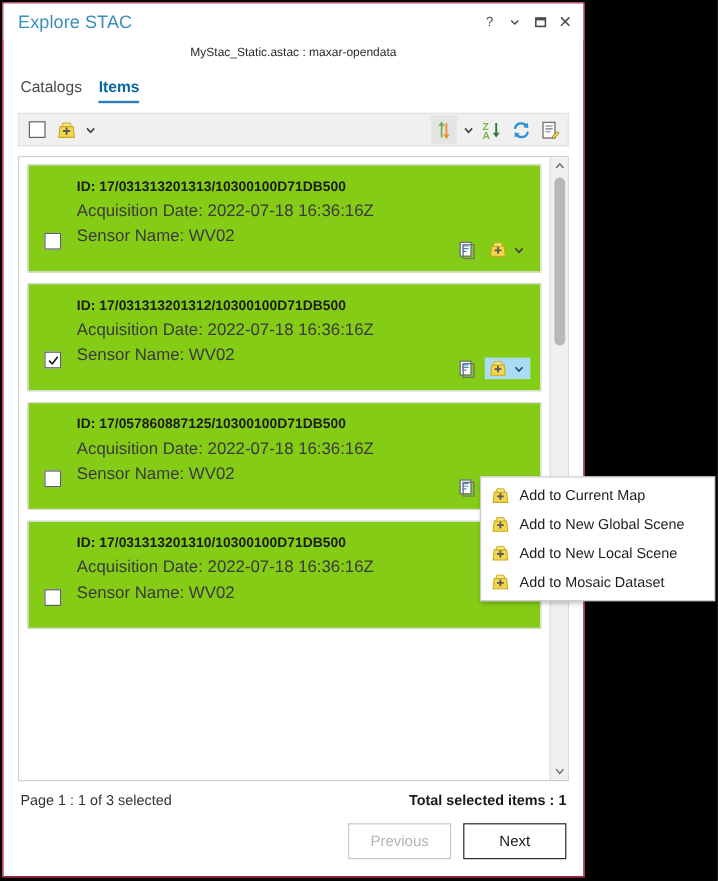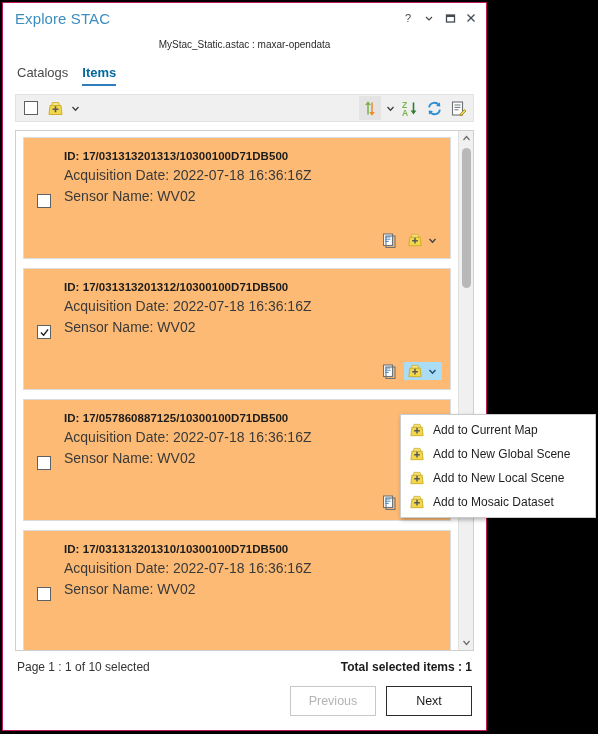--- a/index.html
+++ b/index.html
@@ -153,22 +153,22 @@
     flex: 1 1 auto;
     padding: 6px 7px 6px 7px;
     display: flex;
     flex-direction: column;
     gap: 9px;
     overflow: hidden;
   }
   .card {
     flex: none;
     border: 1px solid #dcdcdc;
-    background: #fdba74;
-    height: 122px;
+    background: #84cc16;
+    height: 90px;
     position: relative;
     display: flex;
   }
   .card-cb {
     width: 40px;
     display: flex;
     align-items: flex-start;
     justify-content: center;
     padding-top: 56px;
   }
@@ -267,21 +267,21 @@
     background: #ffffff;
     border: 1px solid #c8c8c8;
     color: #b4b4b4;
     cursor: default;
   }
   .btn.primary { border: 1.5px solid #2b2b2b; color: #1a1a1a; }
 
   
   #ctxmenu {
     position: absolute;
-    left: 400px; top: 414px;
+    left: 400px; top: 397px;
     width: 196px;
     background: #ffffff;
     border: 1px solid #cccccc;
     box-shadow: 1px 2px 4px rgba(0,0,0,0.28);
     padding: 3px 0;
     z-index: 50;
   }
   .mi {
     height: 24px;
     display: flex;
@@ -544,21 +544,21 @@
         <div class="vs-thumb"></div>
         <div class="vs-arrow bot">
           <svg width="9" height="9" viewBox="0 0 9 9">
               <polyline points="1.5,3 4.5,6.5 7.5,3" fill="none" stroke="#6b6b6b" stroke-width="1.2"></polyline>
             </svg>
         </div>
       </div>
     </div>
 
     <div class="status">
-      <span>Page 1 : 1 of 10 selected</span>
+      <span>Page 1 : 1 of 3 selected</span>
       <span class="status-right">Total selected items : 1</span>
     </div>
 
     <div class="btnbar">
       <div class="btn">Previous</div>
       <div class="btn primary">Next</div>
     </div>
 
   </div>
 

